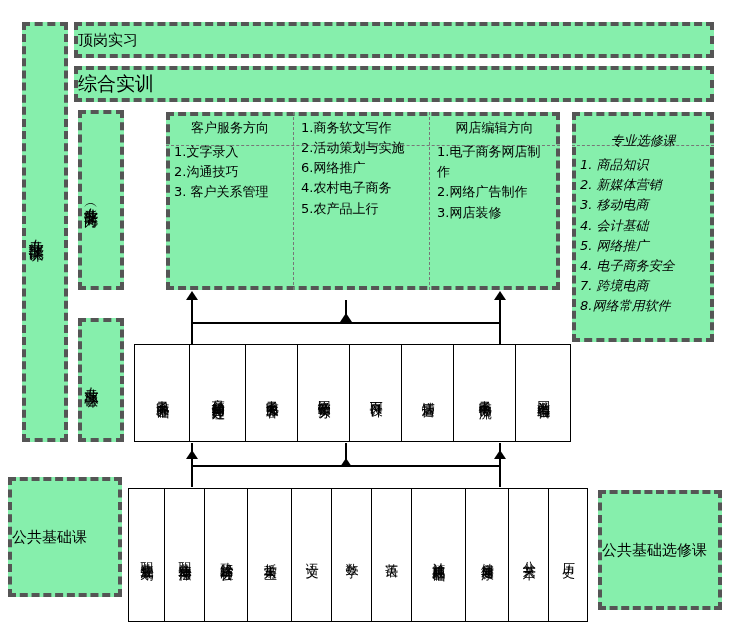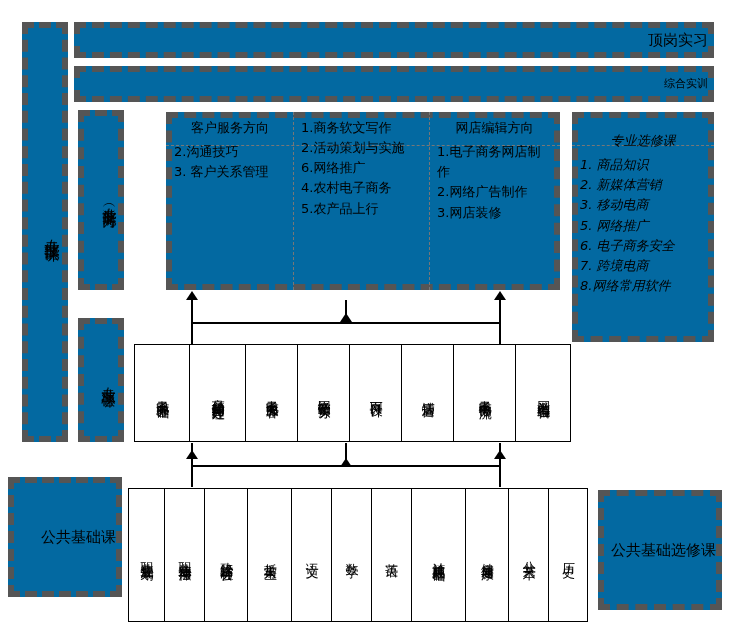--- a/index.html
+++ b/index.html
@@ -13,25 +13,25 @@
   }
   #page {
     position: relative;
     width: 737px;
     height: 627px;
     overflow: hidden;
   }
   .box {
     position: absolute;
     box-sizing: border-box;
-    border: 6px solid #701a75;
-    background: #0369a1;
+    border: 4px solid #701a75;
+    background: #86efac;
     display: flex;
     align-items: center;
-    justify-content: flex-end;
+    justify-content: flex-start;
     text-align: center;
     font-size: 13px;
     line-height: 1.35;
   }
   .dashed {
     border-style: dashed;
     border-color: #555;
   }
 
   .vtext {
@@ -98,21 +98,21 @@
 </style>
 </head>
 <body>
 
 <div id="page">
 
   <div class="box dashed" style="left:74px; top:22px; width:640px; height:36px; font-size:15px;">
     <span>顶岗实习</span>
   </div>
 
-  <div class="box dashed" style="left:74px; top:66px; width:640px; height:36px; font-size:11px;">
+  <div class="box dashed" style="left:74px; top:66px; width:640px; height:36px; font-size:19px;">
     <span>综合实训</span>
   </div>
 
   <div class="box dashed" style="left:22px; top:22px; width:46px; height:420px;">
     <span class="vtext" style="font-size:15px;">专业技能课</span>
   </div>
 
   <div class="box dashed" style="left:78px; top:110px; width:46px; height:180px;">
     <span class="vtext-wrap" style="font-size:14px;">专业（技能）方向</span>
   </div>
@@ -122,20 +122,21 @@
   </div>
 
   <div class="box dashed" style="left:166px; top:112px; width:394px; height:178px; display:block;"></div>
 
   <div class="vdashline" style="left:293px; top:112px; height:178px;"></div>
   <div class="vdashline" style="left:429px; top:112px; height:178px;"></div>
   <div class="dashline" style="left:166px; top:145px; width:394px;"></div>
 
   <div class="listcol" style="left:168px; top:114px; width:124px; height:174px;">
     <div class="hdr">客户服务方向</div>
+    <div class="it">1.文字录入</div>
     <div class="it">2.沟通技巧</div>
     <div class="it">3. 客户关系管理</div>
   </div>
 
   <div class="listcol" style="left:295px; top:114px; width:133px; height:174px;">
     <div class="it">1.商务软文写作</div>
     <div class="it">2.活动策划与实施</div>
     <div class="it">6.网络推广</div>
     <div class="it">4.农村电子商务</div>
     <div class="it">5.农产品上行</div>
@@ -148,22 +149,23 @@
     <div class="it">3.网店装修</div>
   </div>
 
   <div class="box dashed" style="left:572px; top:112px; width:142px; height:230px; display:block;"></div>
   <div class="dashline" style="left:572px; top:145px; width:142px;"></div>
   <div class="listcol" style="left:574px; top:127px; width:138px;font-style:italic;">
     <div class="hdr">专业选修课</div>
     <div class="it">1. 商品知识</div>
     <div class="it">2. 新媒体营销</div>
     <div class="it">3. 移动电商</div>
+    <div class="it">4. 会计基础</div>
     <div class="it">5. 网络推广</div>
-    <div class="it">6. 电子商务安全</div>
+    <div class="it">4. 电子商务安全</div>
     <div class="it">7. 跨境电商</div>
     <div class="it">8.网络常用软件</div>
   </div>
 
   <div class="sline" style="left:191px; top:322px; width:310px; height:1.5px;"></div>
   <div class="sline" style="left:191px; top:300px; width:1.5px; height:22px;"></div>
   <div class="sline" style="left:345px; top:300px; width:1.5px; height:22px;"></div>
   <div class="sline" style="left:499px; top:300px; width:1.5px; height:22px;"></div>
   <div class="sline" style="left:191px; top:322px; width:1.5px; height:22px;"></div>
   <div class="sline" style="left:499px; top:322px; width:1.5px; height:22px;"></div>

